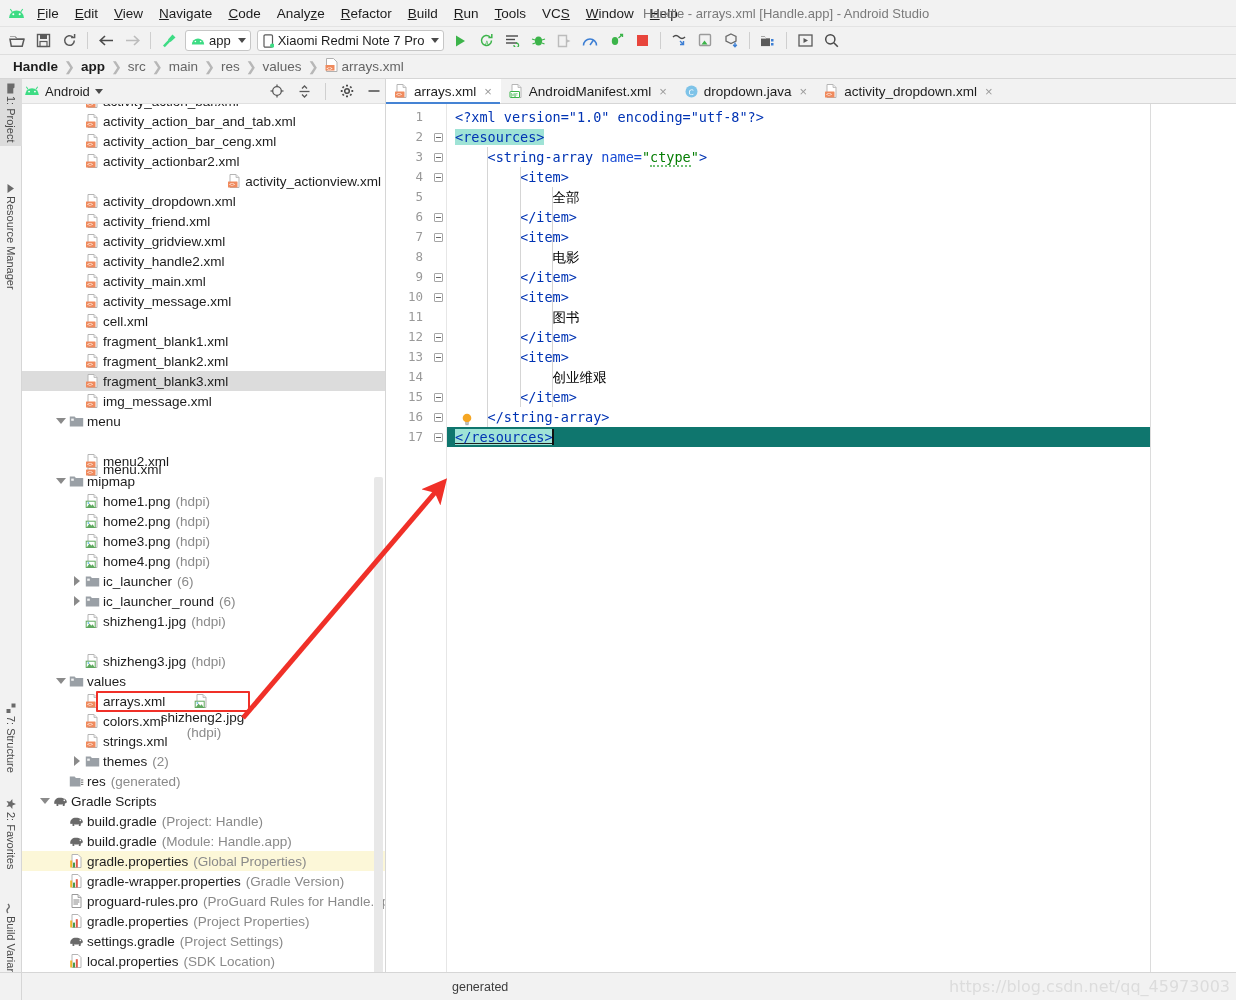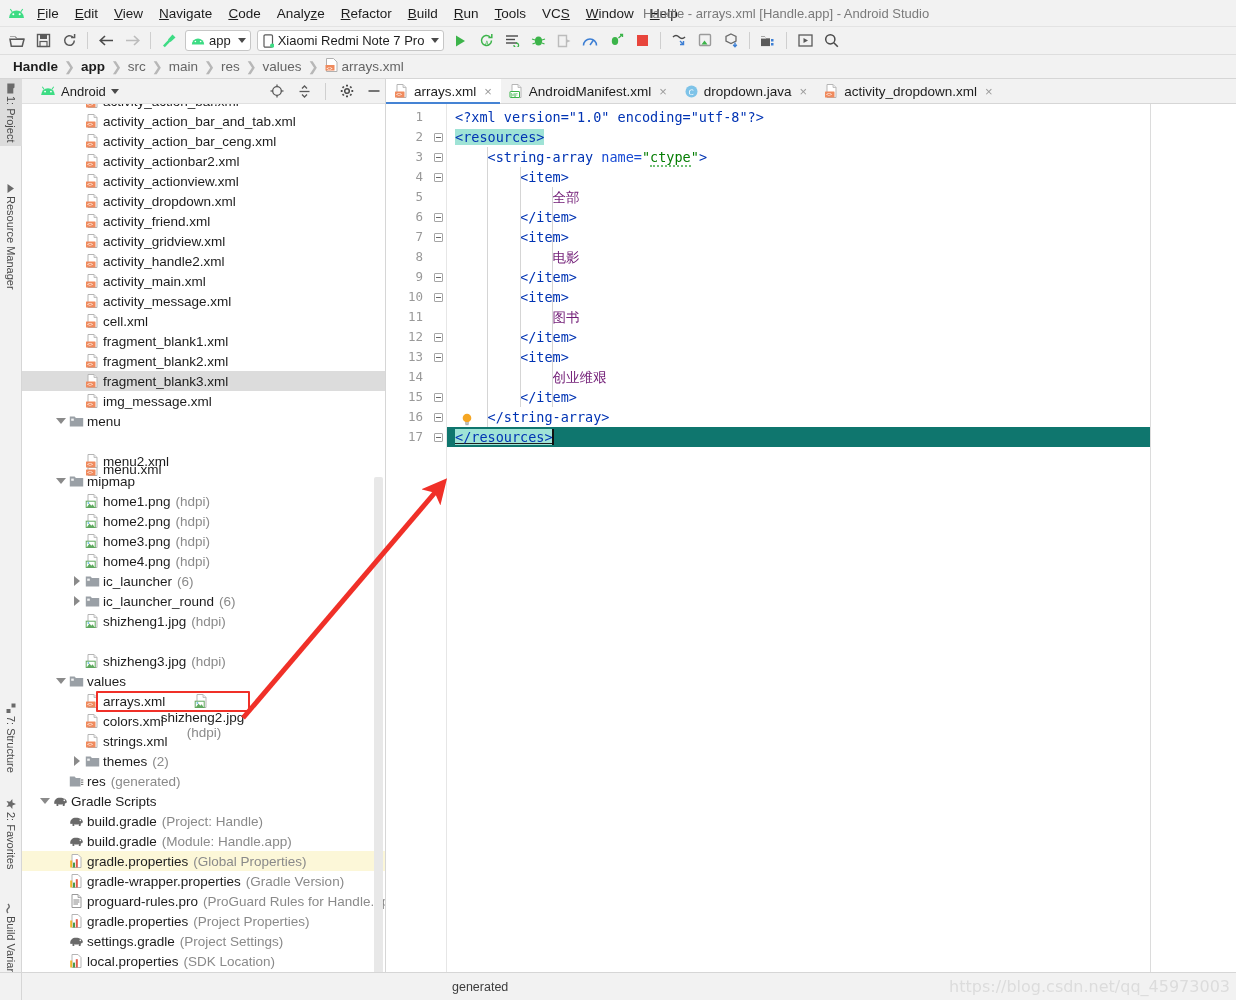--- a/index.html
+++ b/index.html
@@ -71,21 +71,21 @@
   .rail-btn.sel { background:#dcdcdc; }
   .rail-ico { transform:rotate(90deg); display:block; }
 
   
   .project {
     width:364px; flex:0 0 364px; background:#fff; display:flex; flex-direction:column;
     border-right:1px solid #d6d6d6; position:relative; min-width:0;
   }
   .proj-head {
     height:25px; flex:0 0 25px; display:flex; align-items:center;
-    background:#f2f2f2; border-bottom:1px solid #e0e0e0; padding-left:18px; gap:5px;
+    background:#f2f2f2; border-bottom:1px solid #e0e0e0; padding-left:2px; gap:5px;
   }
   .proj-title { font-size:13px; color:#1d1d1d;}
   .proj-head .spacer { flex:1; }
   .proj-tool { width:22px; height:20px; display:flex;align-items:center;justify-content:center;cursor:default;}
 
   .tree {
     flex:1 1 auto; overflow:hidden; position:relative;
     background:#fff; padding-top:0px;
   }
   .trow {
@@ -144,21 +144,21 @@
   .codearea {
     flex:1 1 auto; position:relative; padding-top:3px; overflow:hidden;
     font-family:"DejaVu Sans Mono", monospace; font-size:13.5px;
     border-left:1px solid #e6e6e6;
   }
   .cline { height:20px; line-height:20px; white-space:pre; padding-left:8px; position:relative;}
   .cline.cur { background:#0f766e;text-decoration:underline; }
   .tk-tag { color:#0033b3; }
   .tk-attr { color:#174ad4; }
   .tk-str { color:#047d02; }
-  .tk-txt { color:#701a75; }
+  .tk-txt { color:#000000; }
   .tk-pi  { color:#0033b3; }
   .hlmatch { background:#9fe3d6; }
   .squig { border-bottom:2px dotted #6fbf73; }
   .caret-bar {
     display:inline-block; width:2px; height:16px; background:#111;
     vertical-align:-3px; margin-left:-1px;
   }
   .indent-guide { position:absolute; width:1px; background:#d5d5d5; }
 
   .right-strip {
@@ -531,21 +531,21 @@
             <div class="ico">
               <svg width="15" height="15" viewBox="0 0 15 15">
                 <path d="M3 0.5h6l3 3v10H3z" fill="#fff" stroke="#b5b5b5" stroke-width="1"></path>
                 <path d="M9 0.5v3h3" fill="#e8e8e8" stroke="#b5b5b5" stroke-width="0.8"></path>
                 <rect x="1" y="7.5" width="9.5" height="6" rx="0.5" fill="#f08a5d"></rect>
                 <text x="2" y="12.4" font-size="5.2" fill="#fff" font-family="DejaVu Sans Mono, monospace">&lt;&gt;</text>
               </svg>
             </div>
             <span class="lbl">activity_actionbar2.xml</span>
           </div>
-          <div class="trow" style="position: absolute; left: 0px; right: 0px; top: 67px;">
+          <div class="trow" style="position: absolute; left: 0px; right: 0px; top: 67px; justify-content: flex-end;">
             <div style="width: 48px; flex: 0 0 48px;"></div>
             <div class="twist"></div>
             <div class="ico">
               <svg width="15" height="15" viewBox="0 0 15 15">
                 <path d="M3 0.5h6l3 3v10H3z" fill="#fff" stroke="#b5b5b5" stroke-width="1"></path>
                 <path d="M9 0.5v3h3" fill="#e8e8e8" stroke="#b5b5b5" stroke-width="0.8"></path>
                 <rect x="1" y="7.5" width="9.5" height="6" rx="0.5" fill="#f08a5d"></rect>
                 <text x="2" y="12.4" font-size="5.2" fill="#fff" font-family="DejaVu Sans Mono, monospace">&lt;&gt;</text>
               </svg>
             </div>

